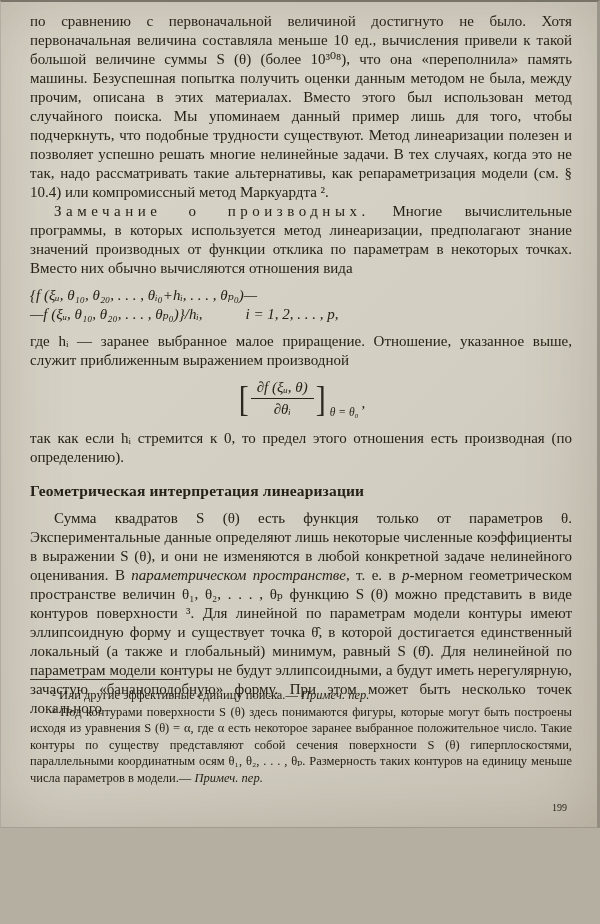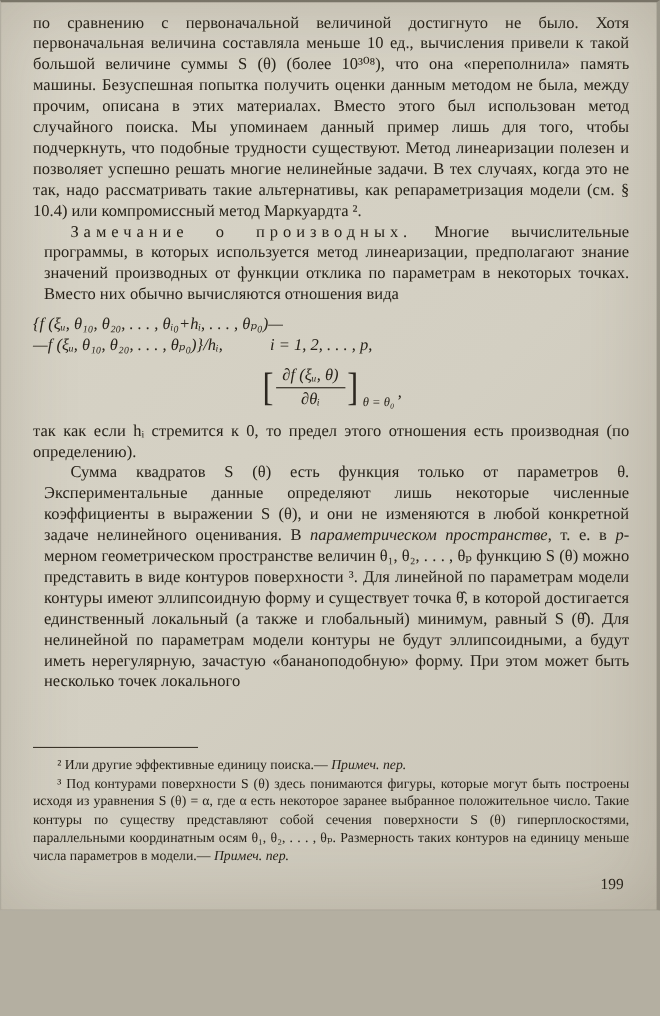--- a/index.html
+++ b/index.html
@@ -29,21 +29,21 @@
   .text-block {
     position: absolute;
     top: 12px; left: 30px; width: 542px;
   }
   p.body-text {
     margin: 0;
     font-size: 15px;
     line-height: 19px;
     text-align: justify;
   }
-  p.indent { text-indent: 24px; margin-left: 10px; }
+  p.indent { text-indent: 24px; }
   .spaced-lead { letter-spacing: 0.3em; }
   .formula {
     text-align: left;
     font-style: italic;
     font-size: 15px;
     line-height: 19px;
     margin: 8px 0;
   }
   .formula-cond { margin-left: 43px; }
   .formula-frac {
@@ -90,21 +90,21 @@
   p.footnote {
     margin: 0;
     font-size: 12.5px;
     line-height: 16.5px;
     text-align: justify;
     text-indent: 22px;
   }
   .page-number {
     position: absolute;
     right: 33px; bottom: 15px;
-    font-size: 14px;
+    font-size: 10px;
   }
 </style>
 </head>
 <body>
 
 <div class="page">
 
   <div class="text-block">
 
     <p class="body-text">по сравнению с первоначальной величиной достигнуто не было. Хотя первоначальная величина составляла меньше 10 ед., вычисления привели к такой большой величине суммы S (θ) (более 10³⁰⁸), что она «переполнила» память машины. Безуспешная попытка получить оценки данным методом не была, между прочим, описана в этих материалах. Вместо этого был использован метод случайного поиска. Мы упоминаем данный пример лишь для того, чтобы подчеркнуть, что подобные трудности существуют. Метод линеаризации полезен и позволяет успешно решать многие нелинейные задачи. В тех случаях, когда это не так, надо рассматривать такие альтернативы, как репараметризация модели (см. § 10.4) или компромиссный метод Маркуардта ².</p>
@@ -113,34 +113,36 @@
       <span class="spaced-lead">Замечание о производных.</span><span> Многие вычислительные программы, в которых используется метод линеаризации, предполагают знание значений производных от функции отклика по параметрам в некоторых точках. Вместо них обычно вычисляются отношения вида</span>
     </p>
 
     <div class="formula">
       <div>{f (ξᵤ, θ₁₀, θ₂₀, . . . , θᵢ₀+hᵢ, . . . , θₚ₀)—</div>
       <div>
         <span>—f (ξᵤ, θ₁₀, θ₂₀, . . . , θₚ₀)}/hᵢ,</span><span class="formula-cond">i = 1, 2, . . . , p,</span>
       </div>
     </div>
 
+    <p class="body-text">где hᵢ — заранее выбранное малое приращение. Отношение, указанное выше, служит приближенным выражением производной</p>
 
     <div class="formula-frac">
       <span class="big-bracket">[</span>
       <span class="frac">
         <span class="num">∂f (ξᵤ, θ)</span>
         <span class="den">∂θᵢ</span>
       </span>
       <span class="big-bracket">]</span>
       <span class="cond-sub">θ = θ₀</span>
       <span class="frac-trail">,</span>
     </div>
 
     <p class="body-text">так как если hᵢ стремится к 0, то предел этого отношения есть производная (по определению).</p>
 
+    <h2 class="section-heading">Геометрическая интерпретация линеаризации</h2>
 
     <p class="body-text indent">
       <span>Сумма квадратов S (θ) есть функция только от параметров θ. Экспериментальные данные определяют лишь некоторые численные коэффициенты в выражении S (θ), и они не изменяются в любой конкретной задаче нелинейного оценивания. В </span><i>параметрическом пространстве</i><span>, т. е. в </span><i>p</i><span>-мерном геометрическом пространстве величин θ₁, θ₂, . . . , θₚ функцию S (θ) можно представить в виде контуров поверхности ³. Для линейной по параметрам модели контуры имеют эллипсоидную форму и существует точка θ̂, в которой достигается единственный локальный (а также и глобальный) минимум, равный S (θ̂). Для нелинейной по параметрам модели контуры не будут эллипсоидными, а будут иметь нерегулярную, зачастую «бананоподобную» форму. При этом может быть несколько точек локального</span>
     </p>
 
   </div>
 
   <div class="footnotes">
     <div class="footnote-rule"></div>
     <p class="footnote">

